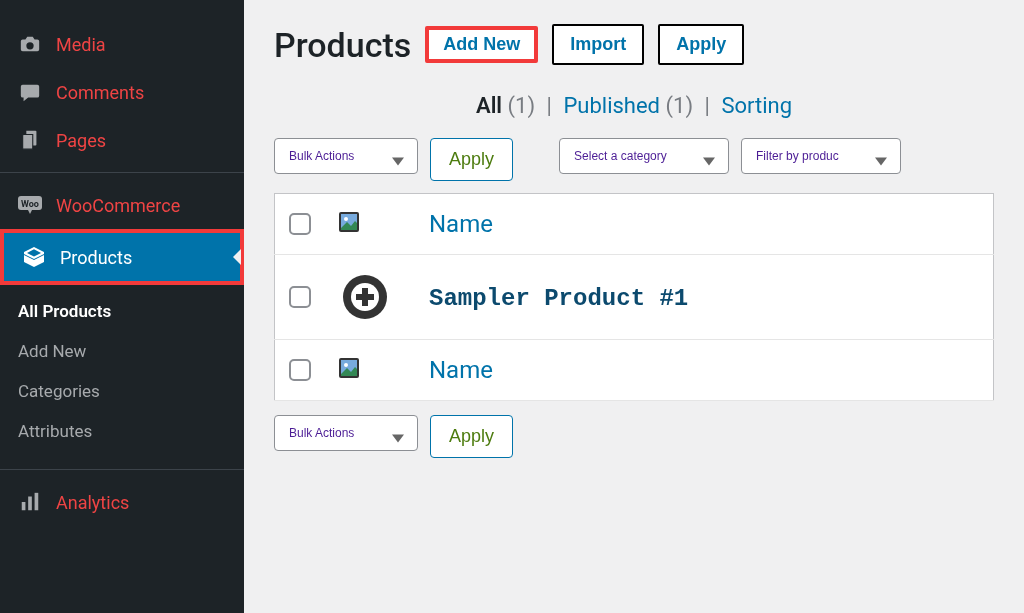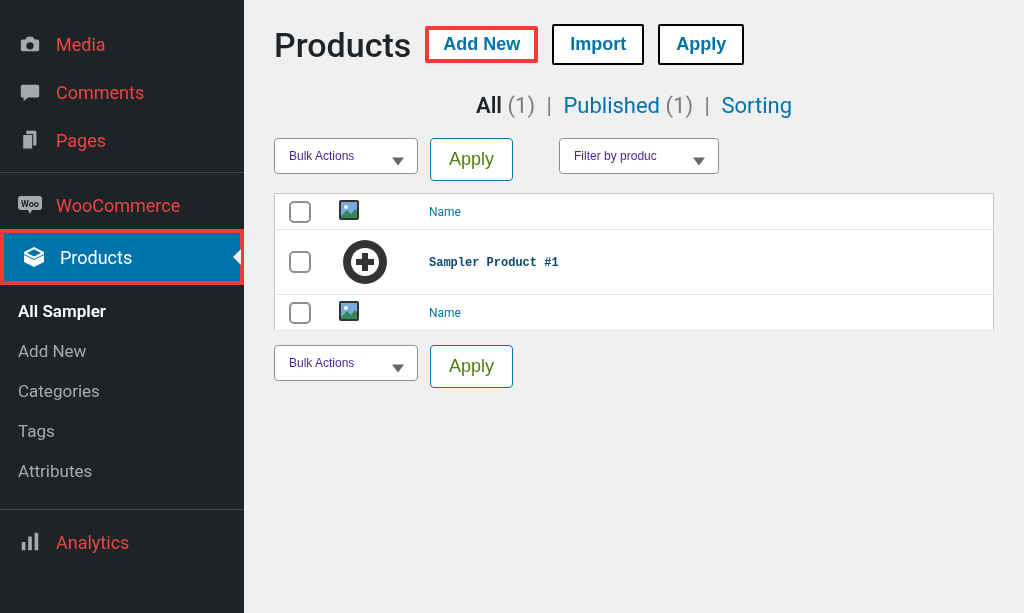--- a/index.html
+++ b/index.html
@@ -33,21 +33,21 @@
     .subsubsub .count { color: #787c82; font-weight: 400; }
     .subsubsub .sep { color: #787c82; margin: 0 6px; }
     
     .filters-row { display: flex; gap: 12px; margin-bottom: 12px; }
     .select { border: 1px solid #8c8f94; background: #fff; padding: 10px 61px 10px 14px; font-size: 12px; color: #4c1d95; border-radius: 4px; appearance: none; position: relative; cursor: pointer; }
     .select-wrap { position: relative; display: inline-block; }
     .select-wrap::after { content:''; position:absolute; right:14px; top:50%; transform:translateY(-30%); width:0; height:0; border-left:6px solid transparent; border-right:6px solid transparent; border-top:8px solid #666; pointer-events:none; }
     .btn-apply { border: 1px solid #0073aa; background: #fff; color: #4d7c0f; padding: 10px 18px; font-size: 18px; border-radius: 4px; cursor: pointer; }
     
     .table { width: 100%; border: 1px solid #c3c4c7; background: #fff; border-collapse: collapse; }
-    .table th, .table td { text-align: left; padding: 6px 14px; font-size: 12px; }
+    .table th, .table td { text-align: left; padding: 16px 14px; font-size: 24px; }
     .table th { font-weight: 400; border-bottom: 1px solid #e5e5e5; }
     .table th.sortable { color: #0073aa; cursor: pointer; }
     .table tr.data-row td { border-bottom: 1px solid #e5e5e5; }
     .col-cb { width: 50px; }
     .col-img { width: 90px; text-align: center; }
     .checkbox { width: 22px; height: 22px; border: 2px solid #8c8f94; border-radius: 5px; background: #fff; cursor: pointer; }
     .thumb-icon { width: 20px; height: 20px; display:inline-block; }
     .product-name { color: #0c4a6e; font-weight: 700; cursor: pointer; font-family: Liberation Mono, monospace; }
     .product-thumb { width: 52px; height: 52px; display:flex; align-items:center; justify-content:center; }
     
@@ -106,24 +106,23 @@
     <div class="menu-item active highlight-box-products">
       <span class="icon">
         <svg width="24" height="24" viewBox="0 0 24 24" fill="#fff">
             <path d="M12 2L2 7v2l10 5 10-5V7L12 2zm0 2.3L19 8l-7 3.5L5 8l7-3.7zM2 10v7l10 5v-7L2 10zm20 0l-10 5v7l10-5v-7z"></path>
           </svg>
       </span>
       <span>Products</span>
     </div>
 
     <div class="submenu">
-      <div class="submenu-item current">All Sampler</div>
+      <div class="submenu-item current">All Products</div>
       <div class="submenu-item">Add New</div>
       <div class="submenu-item">Categories</div>
-      <div class="submenu-item">Tags</div>
       <div class="submenu-item">Attributes</div>
     </div>
 
     <div class="menu-separator"></div>
 
     <div class="menu-item">
       <span class="icon">
         <svg width="22" height="22" viewBox="0 0 24 24" fill="#a7aaad">
             <rect x="3" y="12" width="4" height="9"></rect>
             <rect x="10" y="6" width="4" height="15"></rect>
@@ -158,20 +157,25 @@
     </div>
 
     <div class="filters-row">
       <span class="select-wrap">
         <select class="select">
           <option>Bulk Actions</option>
         </select>
       </span>
       <button class="btn-apply">Apply</button>
       <div style="width:22px"></div>
+      <span class="select-wrap">
+        <select class="select">
+          <option>Select a category</option>
+        </select>
+      </span>
       <span class="select-wrap">
         <select class="select">
           <option>Filter by produc</option>
         </select>
       </span>
     </div>
 
     <table class="table">
       <thead>
         <tr>

